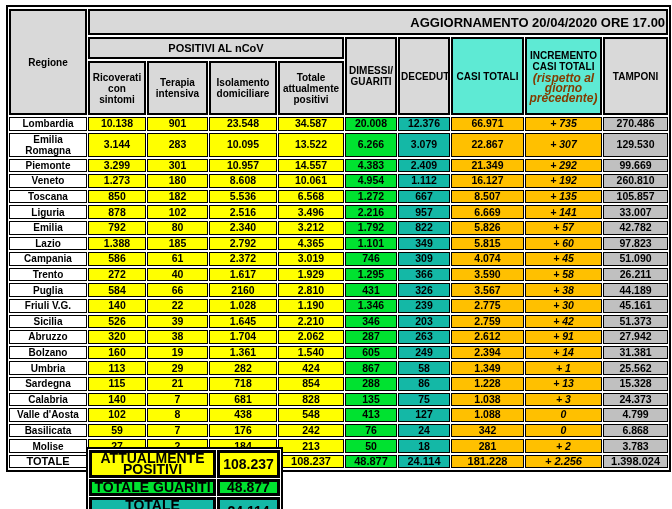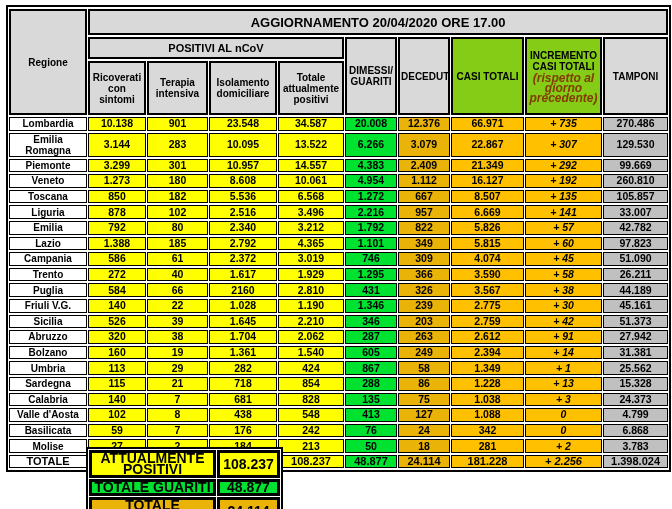--- a/index.html
+++ b/index.html
@@ -5,34 +5,34 @@
   html,body{margin:0;padding:0;background:#ffffff;}
   body{width:672px;height:509px;overflow:hidden;font-family:"Liberation Sans",sans-serif;}
   .page{position:relative;width:672px;height:509px;background:#ffffff;}
 
   table{border-collapse:separate;border-spacing:1px 2px;}
   .main{position:absolute;left:6px;top:5px;width:660px;table-layout:fixed;border:2px solid #000;background:#ffffff;}
 
   th,td{box-sizing:border-box;text-align:center;vertical-align:middle;font-weight:bold;color:#000;padding:0 1px;overflow:hidden;}
 
   th{background:#D9D9D9;border:2px solid #000;font-size:10px;line-height:11px;}
-  .title-h{font-size:13px;height:26px;}
+  .title-h{font-size:13px;height:26px;text-align:right;}
   .group-h{height:22px;font-size:11px;}
   .sub-h{height:54px;}
   .regione-h{font-size:10px;}
-  .orange-h{background:#84cc16;}
+  .orange-h{background:#5eead4;}
   .pre{white-space:pre-line;}
   .inc-title{font-size:10px;line-height:11px;white-space:pre-line;}
   .inc-note{font-size:12px;line-height:10px;font-style:italic;color:#833C00;margin-top:1px;}
 
   td{border:1px solid #000;font-size:10.5px;height:13.6px;line-height:11px;}
   td.region{background:#ffffff;font-size:10px;}
   td.yellow{background:#FFFF00;}
   td.green{background:#00E230;}
-  td.red{background:#eab308;margin-top:44px;}
+  td.red{background:#14b8a6;margin-top:44px;}
   td.orange{background:#FFC000;}
   td.gray{background:#C0C0C0;}
   td.inc{font-style:italic;}
   tr.total-row td{font-size:11px;}
 
   .summary{position:absolute;left:86px;top:447px;width:194px;table-layout:fixed;border:2px solid #000;border-spacing:1px 1px;background:#ffffff;}
   .summary td{border:3px solid #000000;height:12.5px;line-height:11px;font-size:14px;}
 </style>
 </head>
 <body>

